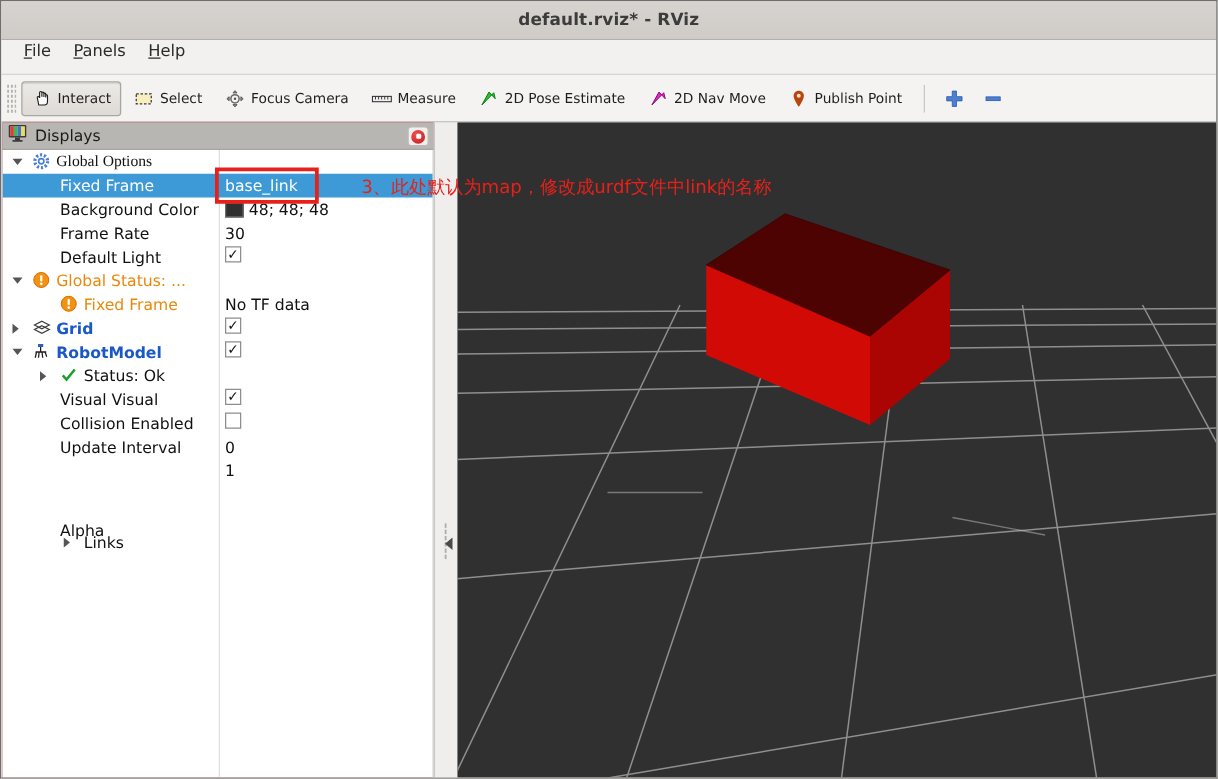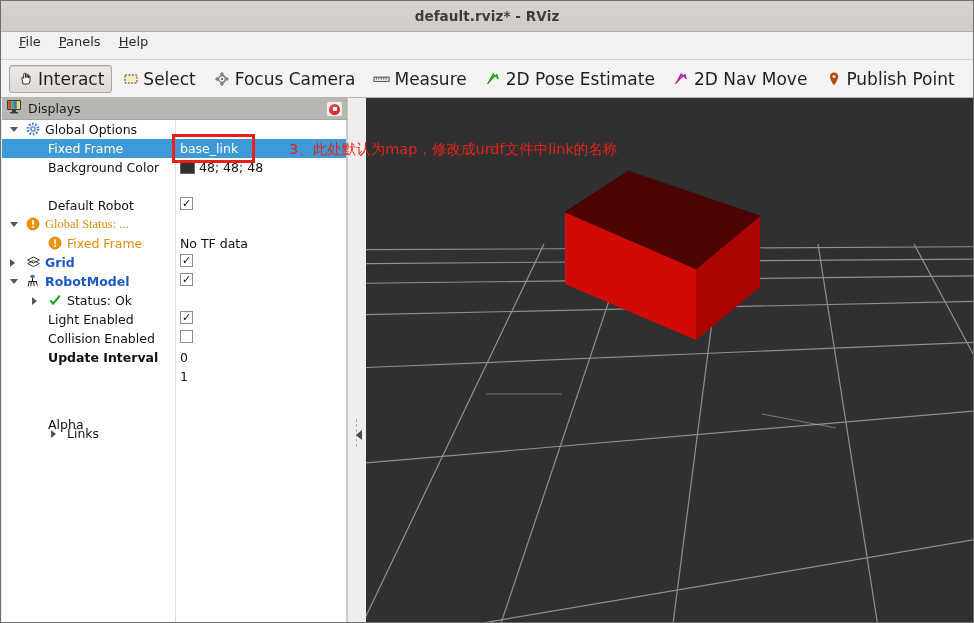--- a/index.html
+++ b/index.html
@@ -51,21 +51,21 @@
     display: flex; align-items: center; padding-left: 4px;
   }
   .tb-grip {
     width: 8px; height: 24px; margin-right: 3px;
     background-image: radial-gradient(#b5b1ac 1px, transparent 1px);
     background-size: 3px 4px;
   }
   .tbtn {
     display: flex; align-items: center; gap: 4px;
     height: 28px; padding: 0 7px; margin: 0 1px;
-    font-size: 17px; color: #1e1e1e;
+    font-size: 11px; color: #1e1e1e;
     border: 1px solid transparent; border-radius: 3px;
     background: transparent; cursor: default; white-space: nowrap;
   }
   .tbtn.active {
     background: linear-gradient(#eceae7,#dedad5);
     border: 1px solid #aaa6a1;
     box-shadow: inset 0 1px 1px rgba(0,0,0,.12);
   }
   .tb-sep {
     width: 1px; height: 22px; background: #c9c5c0; margin: 0 8px;
@@ -329,46 +329,50 @@
         </svg>
       </span>
       <span class="dock-label">Displays</span>
       <div class="dock-close">
           <span class="dot"></span>
         </div>
     </div>
 
     <div class="tree" id="tree">
       <div class="col-divider"></div>
-    <div class="row" style="position: absolute; left: 0px; top: 0px; width: 345px;">
+    <div class="row" style="position: absolute; left: 0px; top: 0px; width: 345px; font-family: Liberation Serif, serif;">
           <div class="tri down" style="left: 8px;"></div>
           <span class="ticon" style="left: 24px;"><svg width="14" height="14" viewBox="0 0 14 14">
               <circle cx="7" cy="7" r="5.1" fill="none" stroke="#4a7fd4" stroke-width="2.6" stroke-dasharray="1.7 1.5"></circle>
               <circle cx="7" cy="7" r="2.1" fill="#ffffff" stroke="#4a7fd4" stroke-width="1.3"></circle>
             </svg></span>
           <span class="name" style="left: 43px;">Global Options</span>
         </div>
         <div class="row sel" style="position: absolute; left: 0px; top: 19px; width: 345px;">
           <span class="name" style="left: 46px;">Fixed Frame</span>
           <span class="value">base_link</span>
         </div>
         <div class="row" style="position: absolute; left: 0px; top: 38px; width: 345px;">
           <span class="name" style="left: 46px;">Background Color</span>
           <span class="value">
             <span class="swatch"></span>
             <span>48; 48; 48</span>
           </span>
         </div>
+        <div class="row" style="position: absolute; left: 0px; top: 57px; width: 345px;">
+          <span class="name" style="left: 46px;">Frame Rate</span>
+          <span class="value">30</span>
+        </div>
         <div class="row" style="position: absolute; left: 0px; top: 76px; width: 345px;">
-          <span class="name" style="left: 46px;">Default Robot</span>
+          <span class="name" style="left: 46px;">Default Light</span>
           <span class="value">
             <span class="chk">✓</span>
           </span>
         </div>
-        <div class="row" style="position: absolute; left: 0px; top: 95px; width: 345px; font-family: Liberation Serif, serif;">
+        <div class="row" style="position: absolute; left: 0px; top: 95px; width: 345px;">
           <div class="tri down" style="left: 8px;"></div>
           <span class="ticon" style="left: 24px;"><svg width="14" height="14" viewBox="0 0 14 14">
               <circle cx="7" cy="7" r="6" fill="#f59111" stroke="#cf6e00" stroke-width="0.8"></circle>
               <rect x="6.1" y="3.1" width="1.8" height="5" rx="0.8" fill="#fff"></rect>
               <circle cx="7" cy="10" r="1.1" fill="#fff"></circle>
             </svg></span>
           <span class="name orange" style="left: 43px;">Global Status: ...</span>
         </div>
         <div class="row" style="position: absolute; left: 0px; top: 114px; width: 345px;">
           <span class="ticon" style="left: 46px;"><svg width="14" height="14" viewBox="0 0 14 14">
@@ -409,33 +413,33 @@
           </span>
         </div>
         <div class="row" style="position: absolute; left: 0px; top: 171px; width: 345px;">
           <div class="tri right" style="left: 30px;"></div>
           <span class="ticon" style="left: 46px;"><svg width="14" height="14" viewBox="0 0 14 14">
               <path d="M2.2 7.3 L5.2 10.6 L11.8 2.6" fill="none" stroke="#1b9e2a" stroke-width="2"></path>
             </svg></span>
           <span class="name" style="left: 65px;">Status: Ok</span>
         </div>
         <div class="row" style="position: absolute; left: 0px; top: 190px; width: 345px;">
-          <span class="name" style="left: 46px;">Light Enabled</span>
+          <span class="name" style="left: 46px;">Visual Visual</span>
           <span class="value">
             <span class="chk">✓</span>
           </span>
         </div>
         <div class="row" style="position: absolute; left: 0px; top: 209px; width: 345px;">
           <span class="name" style="left: 46px;">Collision Enabled</span>
           <span class="value">
             <span class="chk"></span>
           </span>
         </div>
         <div class="row" style="position: absolute; left: 0px; top: 228px; width: 345px;">
-          <span class="name" style="left: 46px; font-weight: bold;">Update Interval</span>
+          <span class="name" style="left: 46px;">Update Interval</span>
           <span class="value">0</span>
         </div>
         <div class="row" style="position: absolute; left: 0px; top: 247px; width: 345px;">
           <span class="name" style="left: 46px; margin-top: 48px;">Alpha</span>
           <span class="value">1</span>
         </div>
         <div class="row" style="position: absolute; left: 0px; top: 304px; width: 289px; margin-left: 19px;">
           <div class="tri right" style="left: 30px;"></div>
           <span class="name" style="left: 46px;">Links</span>
         </div>

